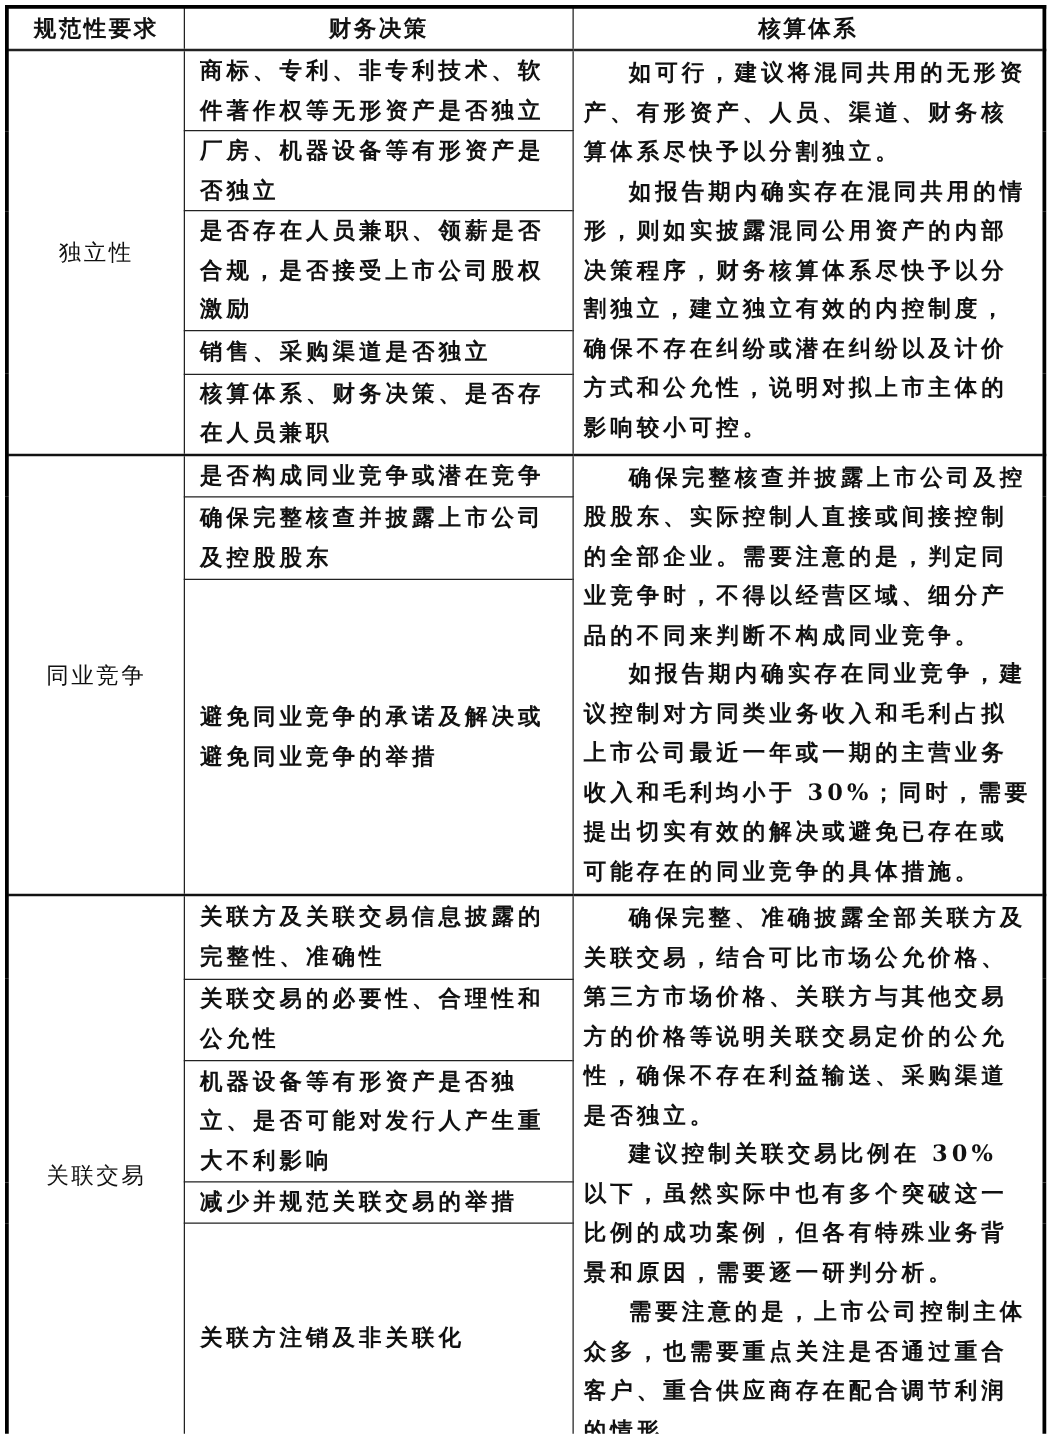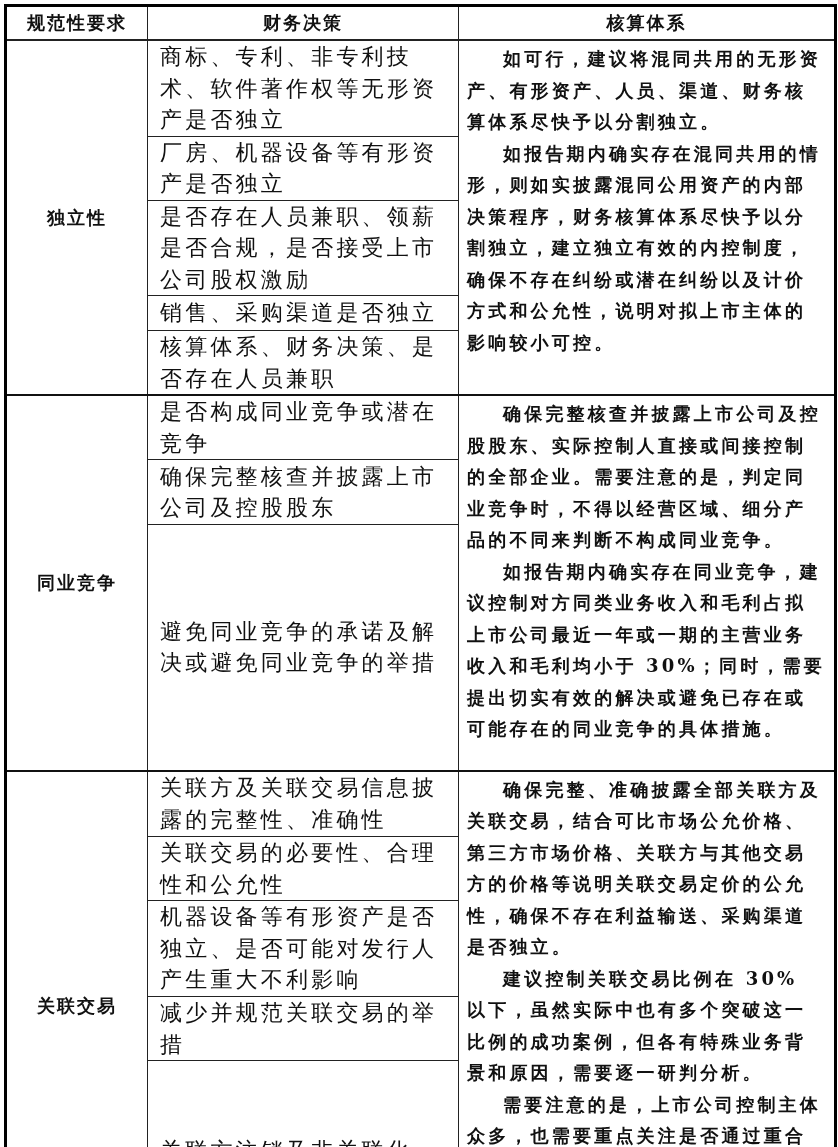--- a/index.html
+++ b/index.html
@@ -10,24 +10,24 @@
     border-collapse: collapse; table-layout: fixed;
     border: 3px solid #000;
   }
   table.req col.c1 { width: 142px; }
   table.req col.c2 { width: 311px; }
   table.req col.c3 { width: 377px; }
   th, td { border: 1.5px solid #222; padding: 0; vertical-align: middle; }
   th { height: 32px; font-size: 18px; font-weight: bold; text-align: center;
        font-family: "DejaVu Sans", "Liberation Sans", sans-serif; letter-spacing: 2px;
        border-bottom: 2px solid #222; }
-  td.cat { text-align: center; font-weight: bold; font-size: 18px;
+  td.cat { text-align: center; font-weight: normal; font-size: 18px;
            font-family: "DejaVu Sans", "Liberation Sans", sans-serif; letter-spacing: 2px; }
-  td.point { font-size: 22px; line-height: 31.5px; padding: 0 10px 0 12px;
-             letter-spacing: 3.2px; }
+  td.point { font-size: 18px; line-height: 31.5px; padding: 0 10px 0 12px;
+             letter-spacing: 3.2px; font-weight: bold; }
   td.advice { font-size: 18px; line-height: 31.5px; padding: 2px 8px 2px 8px;
               letter-spacing: 3.2px; vertical-align: top; font-weight: bold; }
   td.advice p { margin: 0; text-indent: 36px; }
   tr.group-start td { border-top: 2.5px solid #111; }
 </style>
 </head>
 <body>
 
 <table class="req">
   <colgroup>

